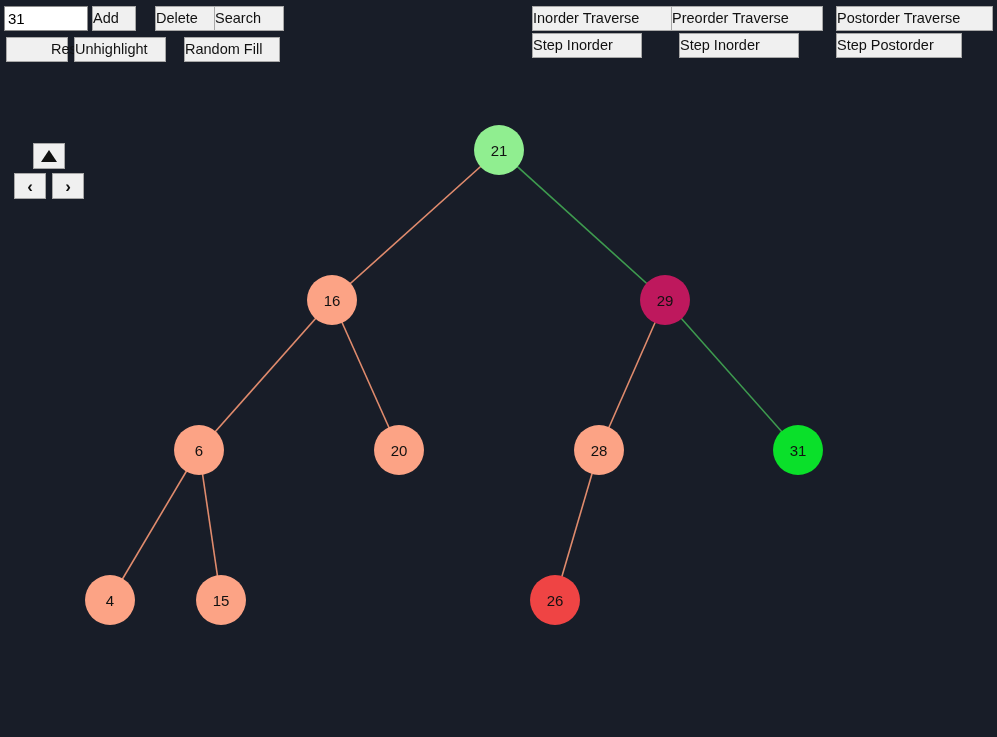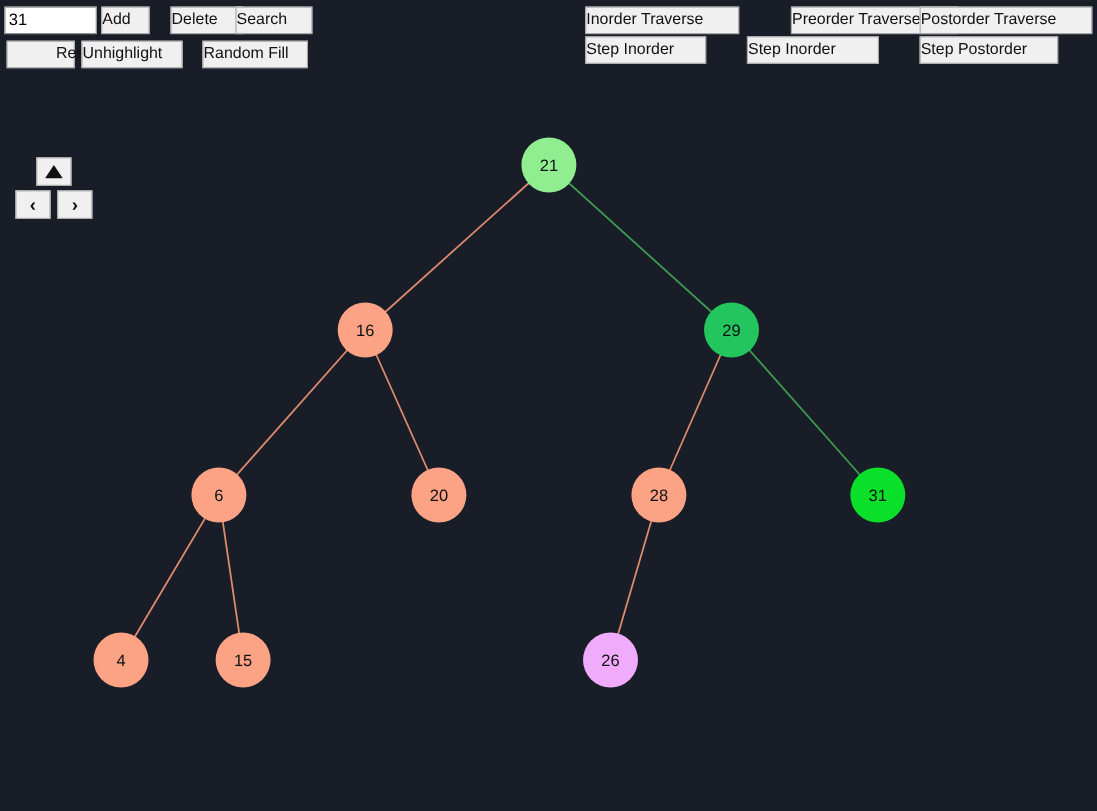--- a/index.html
+++ b/index.html
@@ -118,43 +118,43 @@
       <line x1="665" y1="300" x2="798" y2="450" stroke="#3e9b4f" stroke-width="1.6"></line>
       <line x1="199" y1="450" x2="110" y2="600" stroke="#e08b6d" stroke-width="1.6"></line>
       <line x1="199" y1="450" x2="221" y2="600" stroke="#e08b6d" stroke-width="1.6"></line>
       <line x1="599" y1="450" x2="555" y2="600" stroke="#e08b6d" stroke-width="1.6"></line>
     </g>
 </svg>
 
 <div id="nodes-layer">
     <div class="tnode" style="left: 474px; top: 125px; width: 50px; height: 50px; background: rgb(144, 238, 144); color: rgb(17, 17, 17);">21</div>
     <div class="tnode" style="left: 307px; top: 275px; width: 50px; height: 50px; background: rgb(252, 163, 133); color: rgb(17, 17, 17);">16</div>
-    <div class="tnode" style="left: 640px; top: 275px; width: 50px; height: 50px; background: #22c55e; color: rgb(17, 17, 17);">29</div>
+    <div class="tnode" style="left: 640px; top: 275px; width: 50px; height: 50px; background: #be185d; color: rgb(17, 17, 17);">29</div>
     <div class="tnode" style="left: 174px; top: 425px; width: 50px; height: 50px; background: rgb(252, 163, 133); color: rgb(17, 17, 17);">6</div>
     <div class="tnode" style="left: 374px; top: 425px; width: 50px; height: 50px; background: rgb(252, 163, 133); color: rgb(17, 17, 17);">20</div>
     <div class="tnode" style="left: 574px; top: 425px; width: 50px; height: 50px; background: rgb(252, 163, 133); color: rgb(17, 17, 17);">28</div>
     <div class="tnode" style="left: 773px; top: 425px; width: 50px; height: 50px; background: rgb(10, 224, 42); color: rgb(17, 17, 17);">31</div>
     <div class="tnode" style="left: 85px; top: 575px; width: 50px; height: 50px; background: rgb(252, 163, 133); color: rgb(17, 17, 17);">4</div>
     <div class="tnode" style="left: 196px; top: 575px; width: 50px; height: 50px; background: rgb(252, 163, 133); color: rgb(17, 17, 17);">15</div>
-    <div class="tnode" style="left: 530px; top: 575px; width: 50px; height: 50px; background: #f0abfc; color: rgb(17, 17, 17);">26</div>
+    <div class="tnode" style="left: 530px; top: 575px; width: 50px; height: 50px; background: #ef4444; color: rgb(17, 17, 17);">26</div>
   </div>
 
 <div id="toolbar">
   <input id="value-input" type="text" value="31" style="">
   <div id="left-buttons">
       <button class="btn" style="left: 92px; top: 6px; width: 44px;">Add</button>
       <button class="btn" style="left: 142px; top: 6px; width: 66px; margin-left: 13px;">Delete</button>
       <button class="btn" style="left: 214px; top: 6px; width: 70px;">Search</button>
       <button class="btn" style="left: 6px; top: 37px; width: 62px; padding-left: 44px;">Reset</button>
       <button class="btn" style="left: 74px; top: 37px; width: 92px;">Unhighlight</button>
       <button class="btn" style="left: 184px; top: 37px; width: 96px;">Random Fill</button>
     </div>
   <div id="right-buttons">
       <button class="btn" style="left: 532px; top: 6px; width: 140px;">Inorder Traverse</button>
-      <button class="btn" style="left: 719px; top: 6px; width: 152px;">Preorder Traverse</button>
+      <button class="btn" style="left: 671px; top: 6px; width: 152px;">Preorder Traverse</button>
       <button class="btn" style="left: 836px; top: 6px; width: 157px;">Postorder Traverse</button>
       <button class="btn" style="left: 532px; top: 33px; width: 110px;">Step Inorder</button>
       <button class="btn" style="left: 679px; top: 33px; width: 120px;">Step Inorder</button>
       <button class="btn" style="left: 836px; top: 33px; width: 126px;">Step Postorder</button>
     </div>
 </div>
 
 <div id="nav-pad">
     <div class="navbtn" style="left: 33px; top: 75px;">
       <div class="tri-up"></div>

